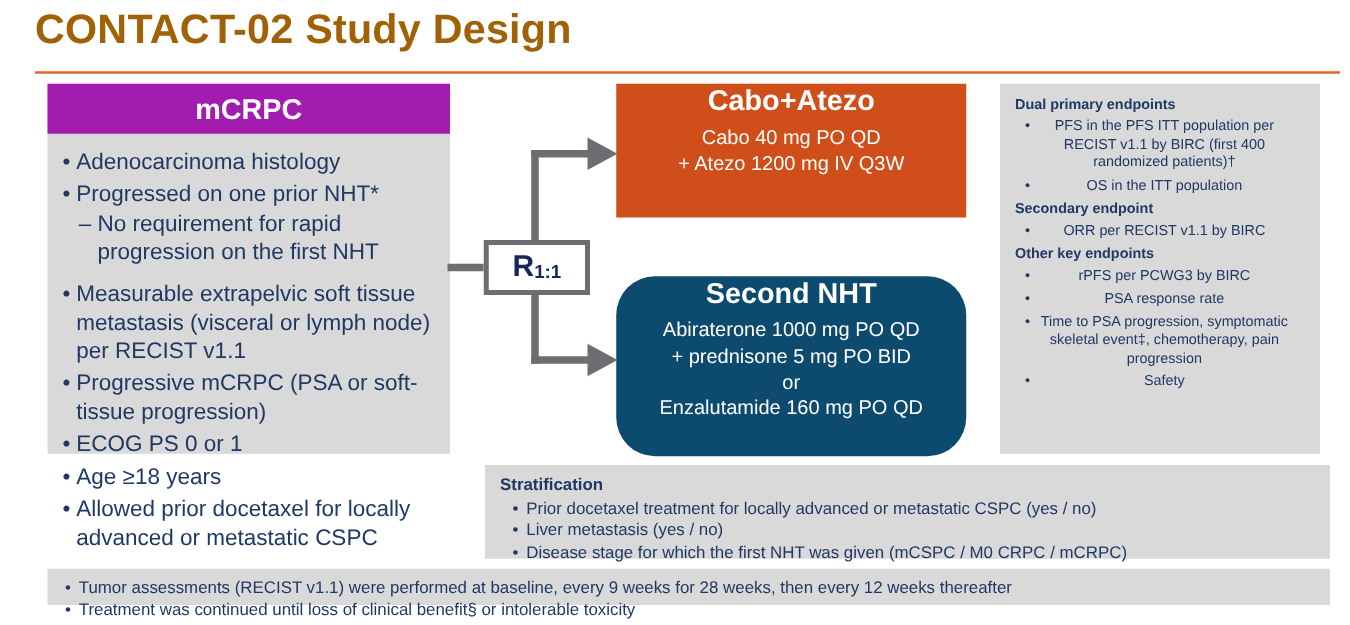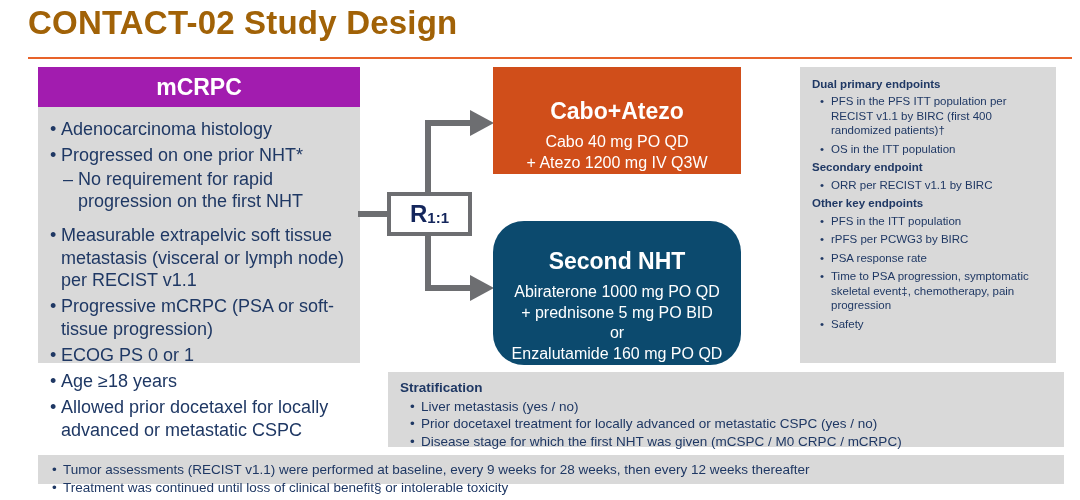--- a/index.html
+++ b/index.html
@@ -46,33 +46,33 @@
   .v-up{left:425px;top:120px;width:6px;height:76px;}
   .h-up{left:425px;top:120px;width:48px;height:6px;}
   .v-dn{left:425px;top:232px;width:6px;height:59px;}
   .h-dn{left:425px;top:285px;width:48px;height:6px;}
   .ah{position:absolute;width:0;height:0;border-top:13px solid transparent;border-bottom:13px solid transparent;border-left:24px solid #6D6E71;}
   .ah-up{left:470px;top:110px;}
   .ah-dn{left:470px;top:275px;}
 
   
   .arm{
-    position:absolute;left:493px;width:248px;color:#fff;text-align:center;
-    display:flex;flex-direction:column;align-items:center;justify-content:flex-end;
+    position:absolute;left:493px;width:280px;color:#fff;text-align:center;
+    display:flex;flex-direction:column;align-items:center;justify-content:flex-start;
   }
   .arm1{top:67px;height:107px;background:#D04E1A;}
   .arm2{top:221px;height:144px;background:#0c4a6e;border-radius:31px;}
   .arm-title{font-size:23px;font-weight:bold;margin-bottom:7px;}
   .arm-line{font-size:16px;line-height:1.3;}
 
   
   .endp{left:800px;top:67px;width:256px;height:296px;padding:10px 24px 0 12px;box-sizing:border-box;font-size:11.5px;line-height:1.26;}
   .endp h4{margin:0 0 3px 0;font-size:11.5px;font-weight:bold;}
   .endp ul.blist{margin:0 0 4px 6px;}
-  .endp ul.blist>li{margin-bottom:4px;}
+  .endp ul.blist>li{margin-bottom:4px;text-align:center;}
 
   
   .strat{left:388px;top:372px;width:676px;height:75px;padding:7px 10px 0 12px;box-sizing:border-box;font-size:13.5px;line-height:1.3;}
   .strat h4{margin:0 0 1px 0;font-size:13.5px;font-weight:bold;}
   .strat ul.blist{margin-left:8px;}
   .strat ul.blist>li{margin-bottom:0;}
 
   
   .foot{left:38px;top:455px;width:1026px;height:29px;padding:6px 10px 0 12px;box-sizing:border-box;font-size:13.5px;line-height:1.3;}
   .foot ul.blist>li{margin-bottom:0;}
@@ -134,33 +134,32 @@
     <ul class="blist">
         <li>PFS in the PFS ITT population per RECIST v1.1 by BIRC (first 400 randomized patients)†</li>
         <li>OS in the ITT population</li>
       </ul>
     <h4>Secondary endpoint</h4>
     <ul class="blist">
         <li>ORR per RECIST v1.1 by BIRC</li>
       </ul>
     <h4>Other key endpoints</h4>
     <ul class="blist">
-        <li>PFS in the ITT population</li>
         <li>rPFS per PCWG3 by BIRC</li>
         <li>PSA response rate</li>
         <li>Time to PSA progression, symptomatic skeletal event‡, chemotherapy, pain progression</li>
         <li>Safety</li>
       </ul>
   </div>
 
   <div class="panel strat">
     <h4>Stratification</h4>
     <ul class="blist">
+        <li>Prior docetaxel treatment for locally advanced or metastatic CSPC (yes / no)</li>
         <li>Liver metastasis (yes / no)</li>
-        <li>Prior docetaxel treatment for locally advanced or metastatic CSPC (yes / no)</li>
         <li>Disease stage for which the first NHT was given (mCSPC / M0 CRPC / mCRPC)</li>
       </ul>
   </div>
 
   <div class="panel foot">
     <ul class="blist">
         <li>Tumor assessments (RECIST v1.1) were performed at baseline, every 9 weeks for 28 weeks, then every 12 weeks thereafter</li>
         <li>Treatment was continued until loss of clinical benefit§ or intolerable toxicity</li>
       </ul>
   </div>

